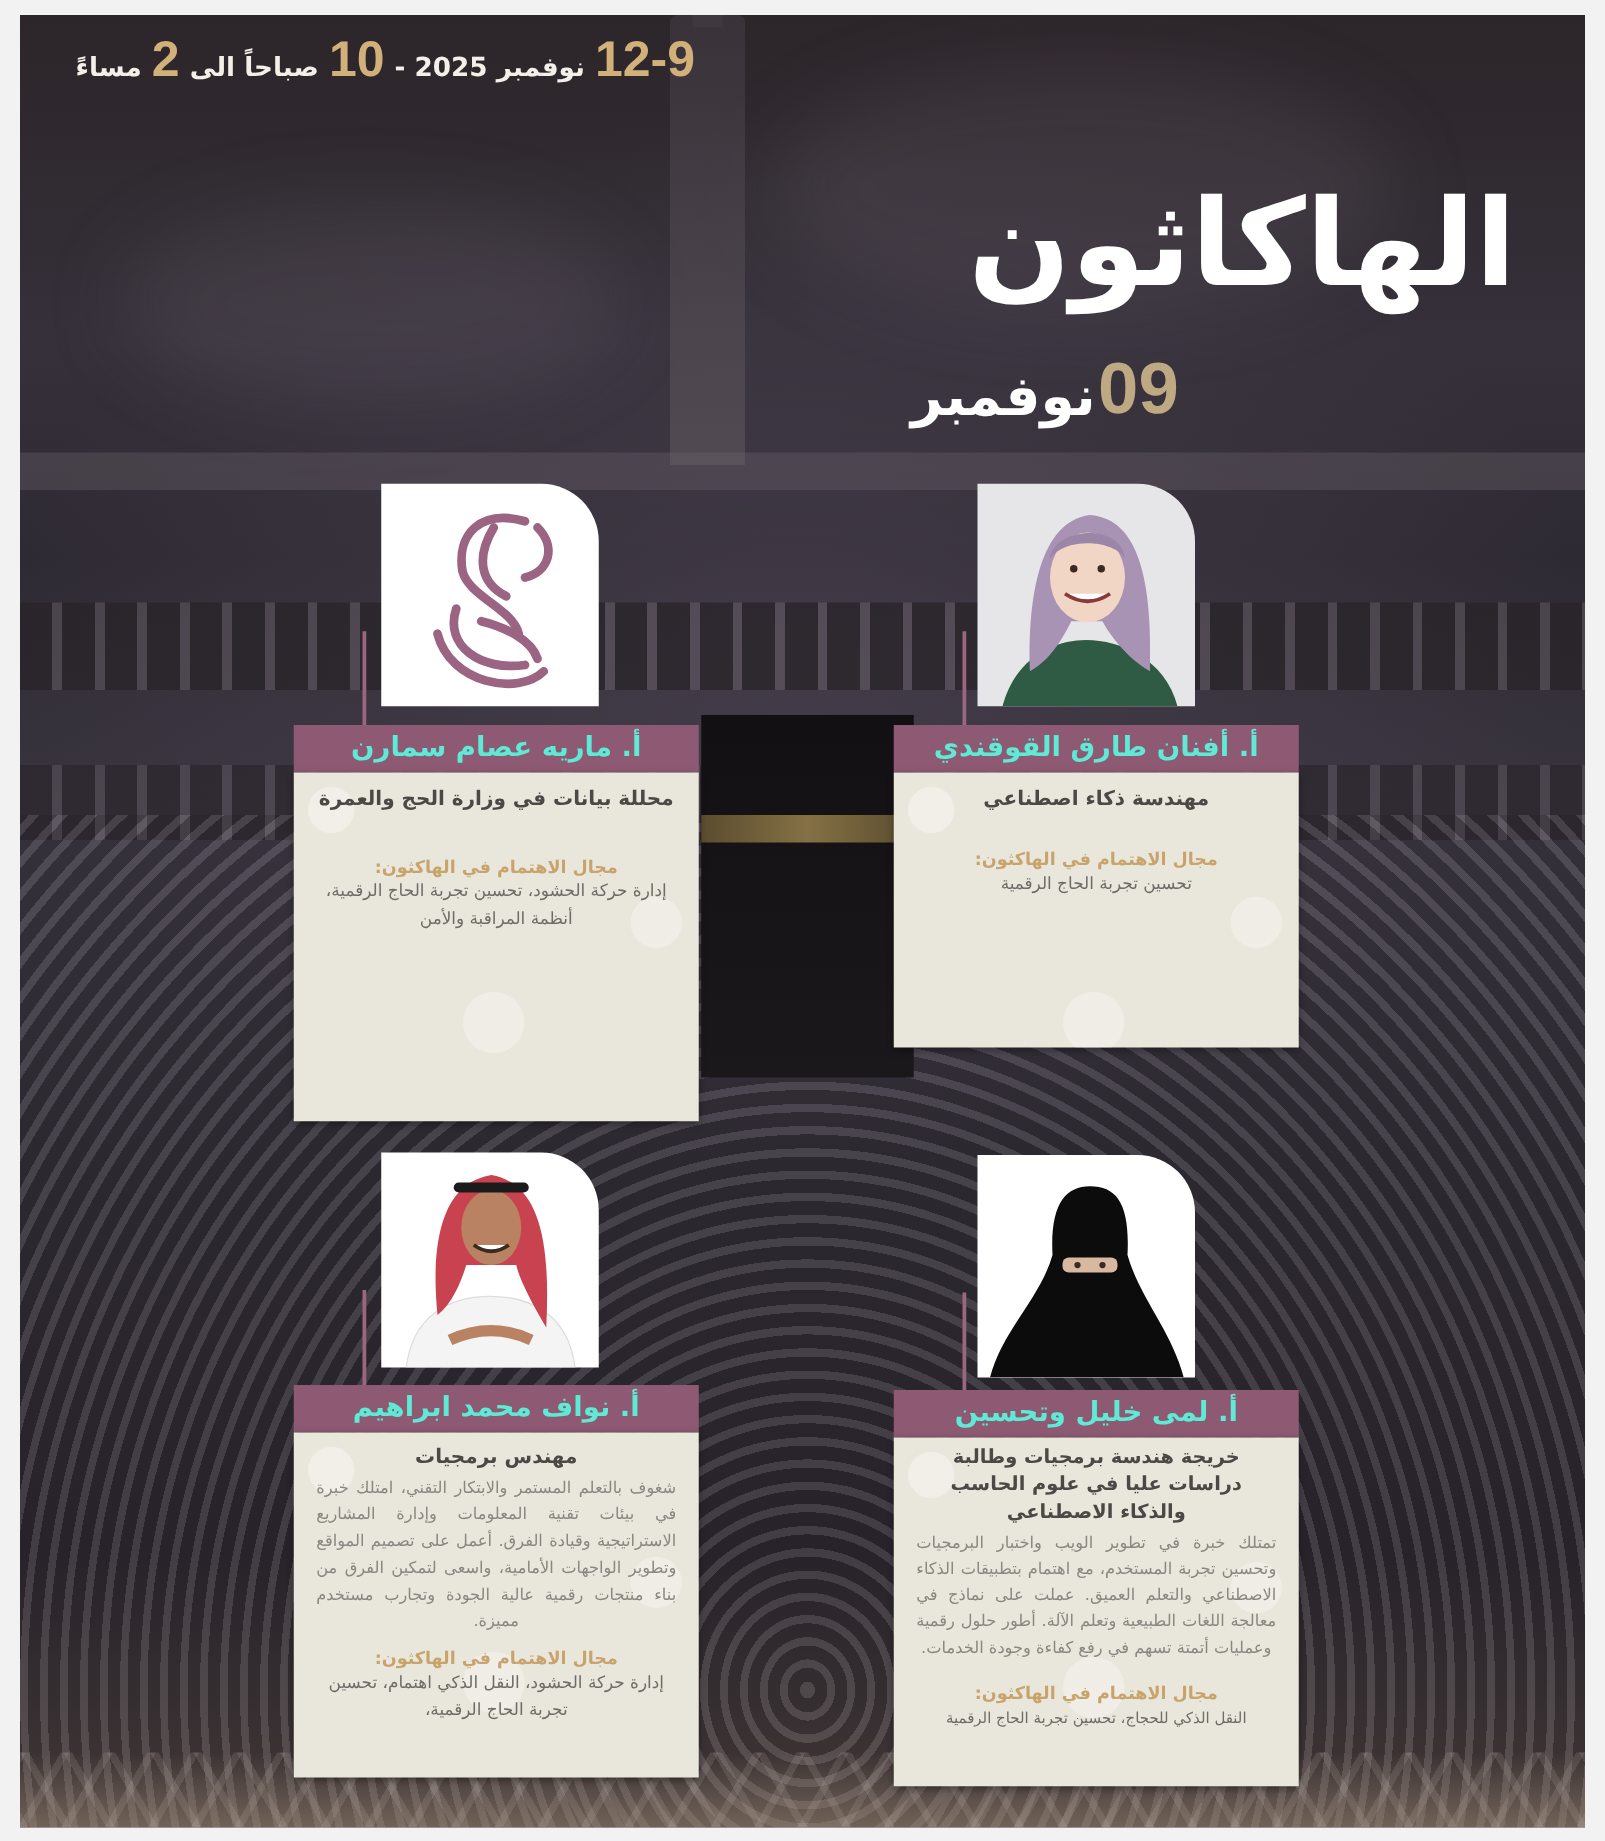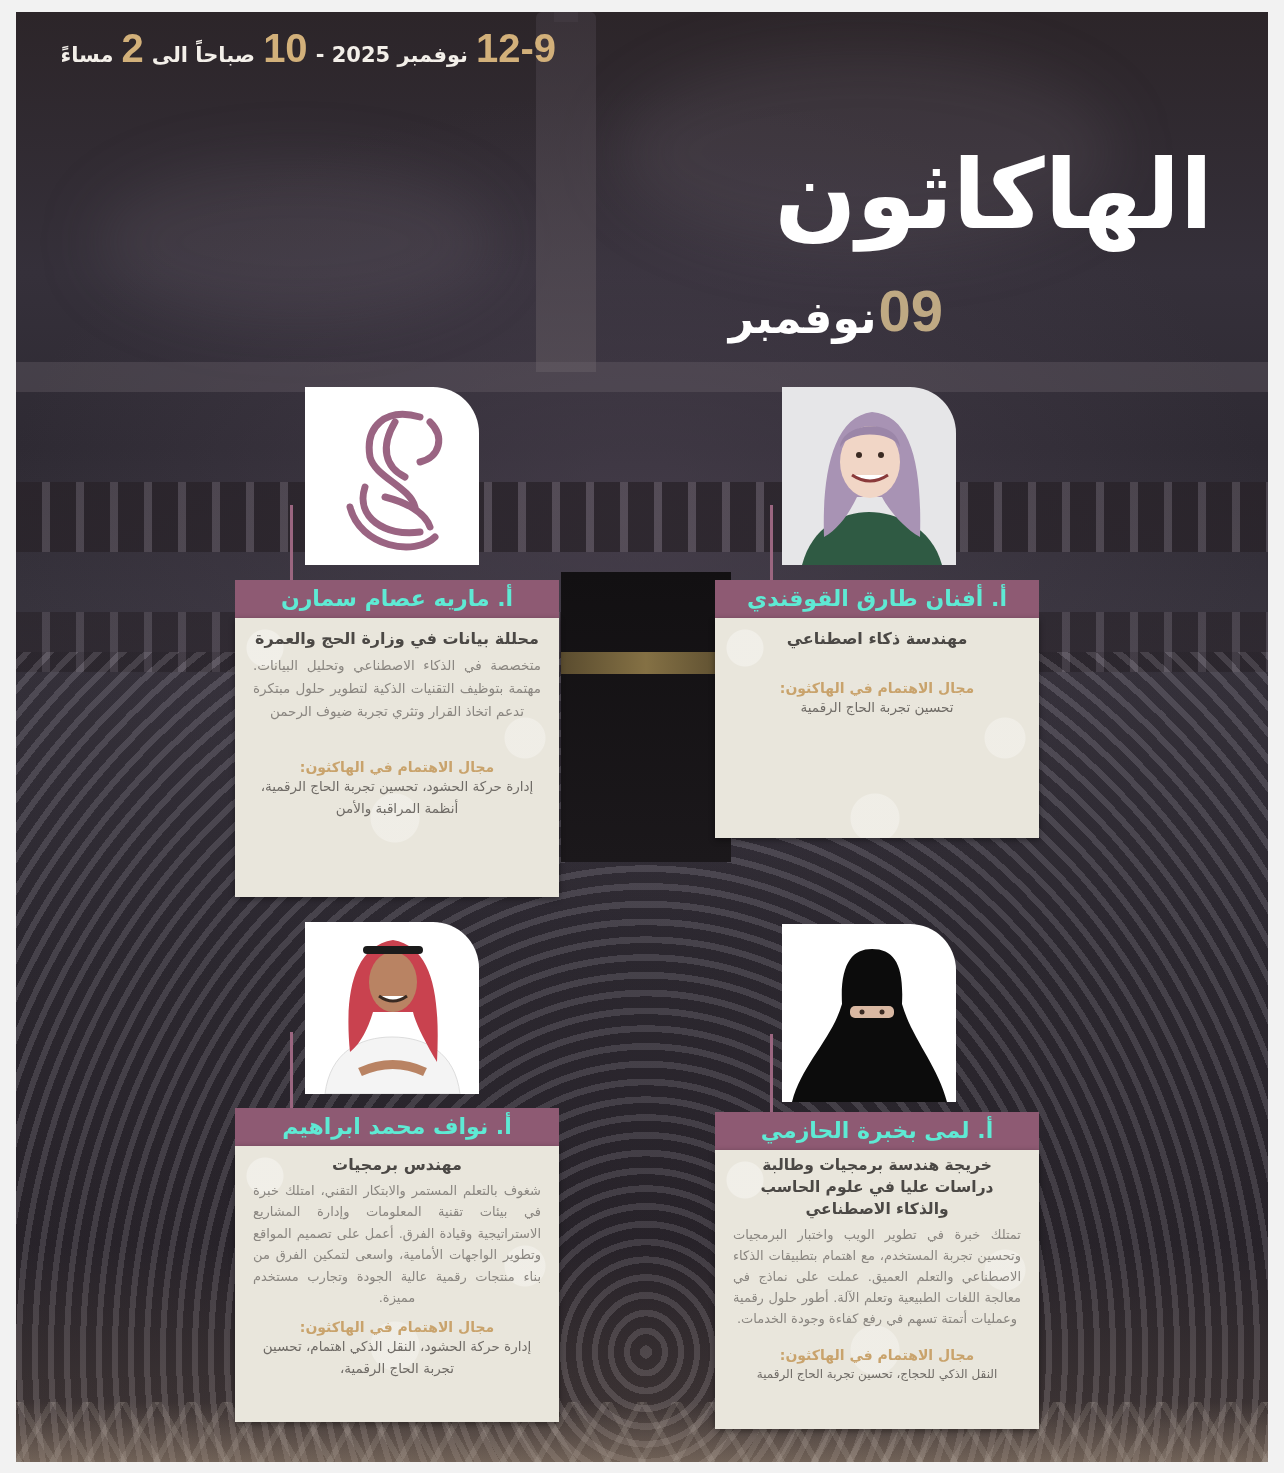--- a/index.html
+++ b/index.html
@@ -131,37 +131,36 @@
           <path d="M70 25 C55 50 60 70 80 80"></path>
           <path d="M40 90 C30 120 60 140 95 135"></path>
           <path d="M25 110 C35 150 90 160 110 140"></path>
           <path d="M60 100 C80 105 100 115 105 130"></path>
         </g>
       </svg>
     </div>
     <div class="name-bar" style="top:193px;">أ. ماريه عصام سمارن</div>
     <div class="card-body" style="top:231px;height:279px;">
       <div class="role">محللة بيانات في وزارة الحج والعمرة</div>
-      <div class="bio">متخصصة في الذكاء الاصطناعي وتحليل البيانات. مهتمة بتوظيف التقنيات الذكية لتطوير حلول مبتكرة تدعم اتخاذ القرار وتثري تجربة ضيوف الرحمن</div>
       <div class="interest-label" style="margin-top:36px;">مجال الاهتمام في الهاكثون:</div>
       <div class="interest-value">إدارة حركة الحشود، تحسين تجربة الحاج الرقمية، أنظمة المراقبة والأمن</div>
     </div>
   </div>
 
   <div class="card" style="left:699px;top:912px;height:505px;">
     <div class="accent-line" style="left:55px;top:110px;height:85px;"></div>
     <div class="photo" style="left:67px;top:0;height:178px;">
       <svg class="person" width="174" height="178" viewBox="0 0 174 178">
         <path d="M10 178 C20 140 50 115 60 80 C58 40 70 25 90 25 C112 25 122 40 120 80 C130 115 155 140 165 178 Z" fill="#0c0c0c"></path>
         <rect x="68" y="82" width="44" height="12" rx="5" fill="#d9b8a2"></rect>
         <circle cx="80" cy="88" r="2.5" fill="#3a2a22"></circle>
           <circle cx="100" cy="88" r="2.5" fill="#3a2a22"></circle>
       </svg>
     </div>
-    <div class="name-bar" style="top:188px;">أ. لمى بخبرة الحازمي</div>
+    <div class="name-bar" style="top:188px;">أ. لمى خليل وتحسين</div>
     <div class="card-body" style="top:226px;height:279px;padding-top:4px;">
       <div class="role" style="font-size:15.5px;line-height:22px;">خريجة هندسة برمجيات وطالبة دراسات عليا في علوم الحاسب والذكاء الاصطناعي</div>
       <div class="bio" style="line-height:21px;font-size:13px;">تمتلك خبرة في تطوير الويب واختبار البرمجيات وتحسين تجربة المستخدم، مع اهتمام بتطبيقات الذكاء الاصطناعي والتعلم العميق. عملت على نماذج في معالجة اللغات الطبيعية وتعلم الآلة. أطور حلول رقمية وعمليات أتمتة تسهم في رفع كفاءة وجودة الخدمات.</div>
       <div class="interest-label" style="margin-top:18px;">مجال الاهتمام في الهاكثون:</div>
       <div class="interest-value" style="font-size:12px;">النقل الذكي للحجاج، تحسين تجربة الحاج الرقمية</div>
     </div>
   </div>
 
   <div class="card" style="left:219px;top:910px;height:500px;">
     <div class="accent-line" style="left:55px;top:110px;height:80px;"></div>

